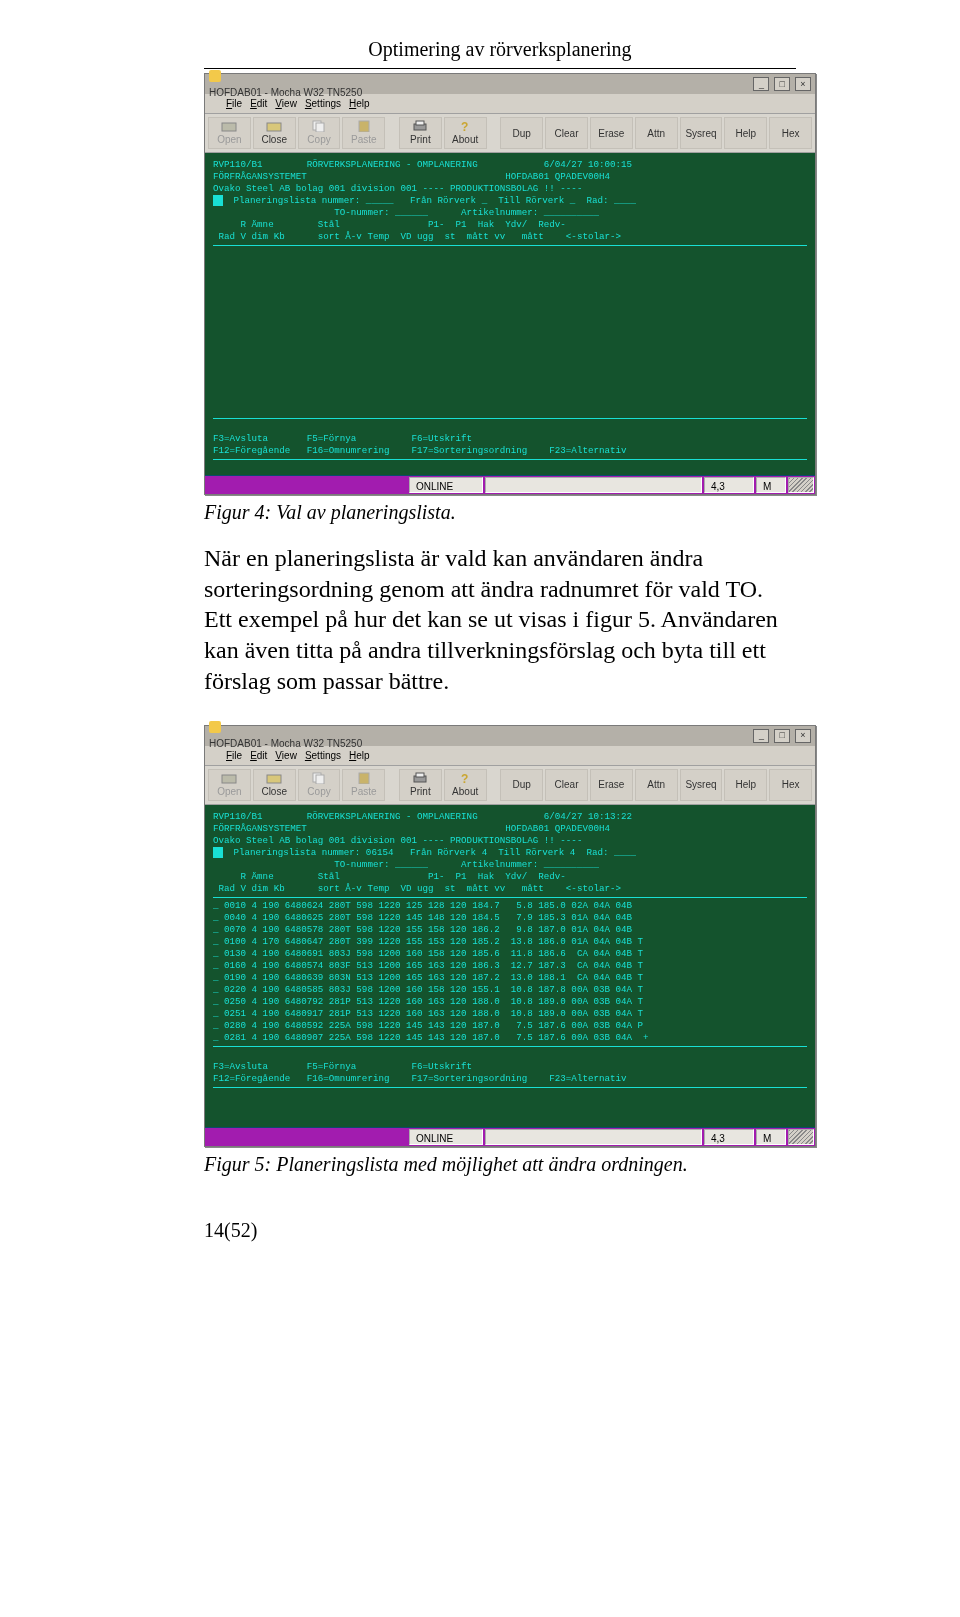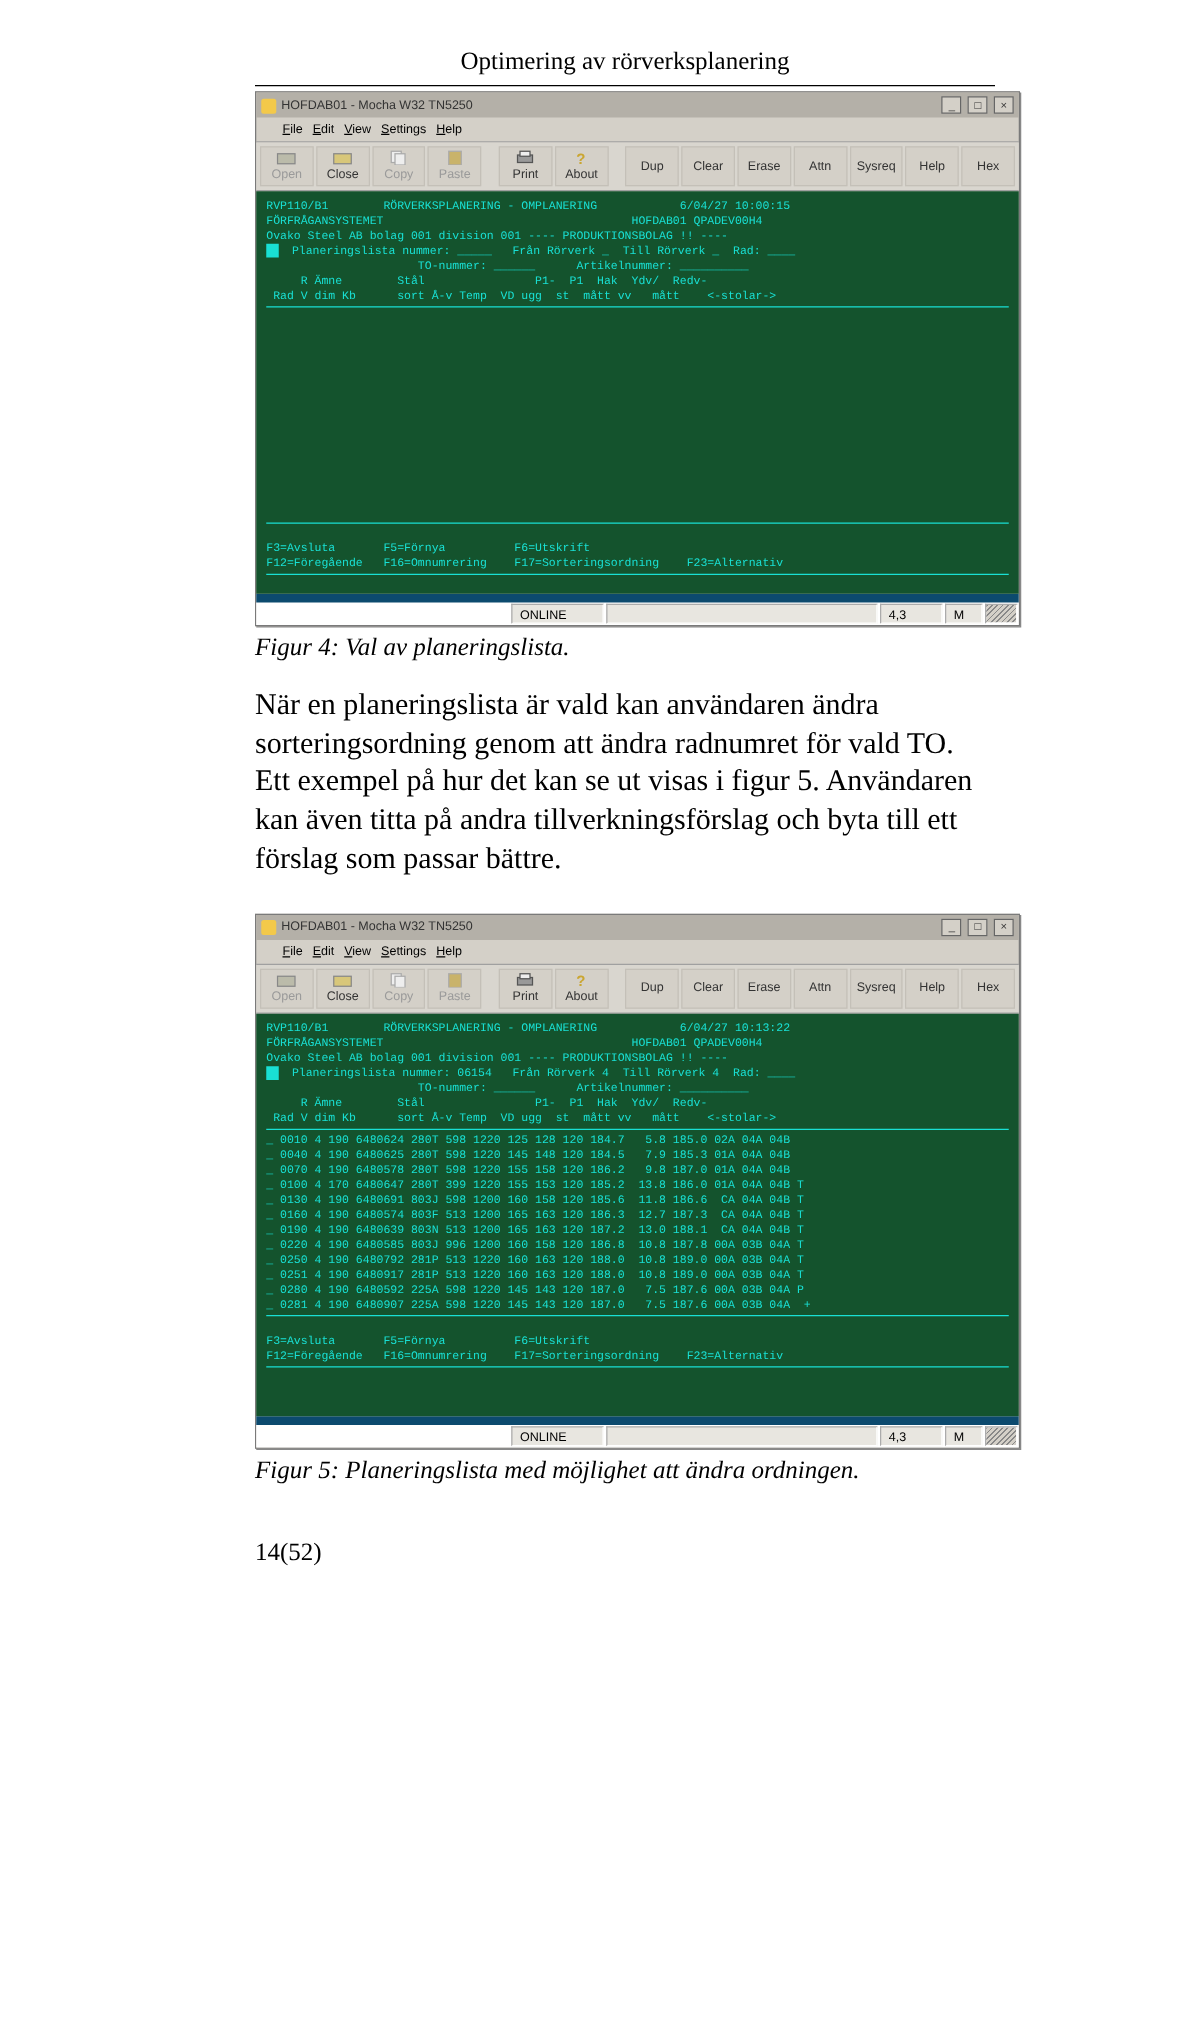--- a/index.html
+++ b/index.html
@@ -34,21 +34,21 @@
   }
   .titlebar{
     display:flex;
     align-items:center;
     justify-content:space-between;
     background:#b4b0a8;
     color:#333;
     padding:2px 4px;
     height:16px;
   }
-  .titlebar .left{display:flex;align-items:flex-end;gap:4px;}
+  .titlebar .left{display:flex;align-items:flex-start;gap:4px;flex-direction:column;}
   .tb-icon{
     width:12px;height:12px;background:#f3c94a;border-radius:2px;
   }
   .winbtn{
     width:14px;height:12px;border:1px solid #666;background:#d4d0c8;
     display:inline-flex;align-items:center;justify-content:center;
     margin-left:2px;font-size:9px;line-height:1;
   }
   .menubar{
     display:flex;gap:8px;padding:3px 21px;
@@ -87,22 +87,22 @@
     position:relative;
   }
   .screen .cursor{
     color:#000;background:#19e0d4;padding:0 2px;
   }
   .screen hr{
     border:none;border-top:1px solid #19e0d4;margin:2px 0;
   }
   .status{
     display:flex;justify-content:space-between;
-    background:#ffffff;
-    border-top:7px solid #0c4a6e;
+    background:#a21caf;
+    border-top:1px solid #0c4a6e;
     height:18px;color:#000;font-size:10px;
   }
   .status .cell{
     border:1px inset #fff;padding:2px 6px;margin:1px;
     background:#e8e6e0;
     width:60px;text-align:left;
   }
   .caption{
     font-style:italic;
     font-size:20px;margin:2px 0 18px 0;
@@ -333,21 +333,21 @@
 <span>                      TO-nummer: ______      Artikelnummer: __________</span>
 <span>     R Ämne        Stål                P1-  P1  Hak  Ydv/  Redv-</span>
 <span> Rad V dim Kb      sort Å-v Temp  VD ugg  st  mått vv   mått    &lt;-stolar-&gt;</span>
 <hr><span>_ 0010 4 190 6480624 280T 598 1220 125 128 120 184.7   5.8 185.0 02A 04A 04B</span>
 <span>_ 0040 4 190 6480625 280T 598 1220 145 148 120 184.5   7.9 185.3 01A 04A 04B</span>
 <span>_ 0070 4 190 6480578 280T 598 1220 155 158 120 186.2   9.8 187.0 01A 04A 04B</span>
 <span>_ 0100 4 170 6480647 280T 399 1220 155 153 120 185.2  13.8 186.0 01A 04A 04B T</span>
 <span>_ 0130 4 190 6480691 803J 598 1200 160 158 120 185.6  11.8 186.6  CA 04A 04B T</span>
 <span>_ 0160 4 190 6480574 803F 513 1200 165 163 120 186.3  12.7 187.3  CA 04A 04B T</span>
 <span>_ 0190 4 190 6480639 803N 513 1200 165 163 120 187.2  13.0 188.1  CA 04A 04B T</span>
-<span>_ 0220 4 190 6480585 803J 996 1200 160 158 120 186.8  10.8 187.8 00A 03B 04A T</span>
+<span>_ 0220 4 190 6480585 803J 598 1200 160 158 120 155.1  10.8 187.8 00A 03B 04A T</span>
 <span>_ 0250 4 190 6480792 281P 513 1220 160 163 120 188.0  10.8 189.0 00A 03B 04A T</span>
 <span>_ 0251 4 190 6480917 281P 513 1220 160 163 120 188.0  10.8 189.0 00A 03B 04A T</span>
 <span>_ 0280 4 190 6480592 225A 598 1220 145 143 120 187.0   7.5 187.6 00A 03B 04A P</span>
 <span>_ 0281 4 190 6480907 225A 598 1220 145 143 120 187.0   7.5 187.6 00A 03B 04A  +</span>
 <hr>
 <span>F3=Avsluta       F5=Förnya          F6=Utskrift</span>
 <span>F12=Föregående   F16=Omnumrering    F17=Sorteringsordning    F23=Alternativ</span>
 <hr></div>
     <div class="status">
       <div style="flex:1"></div>

